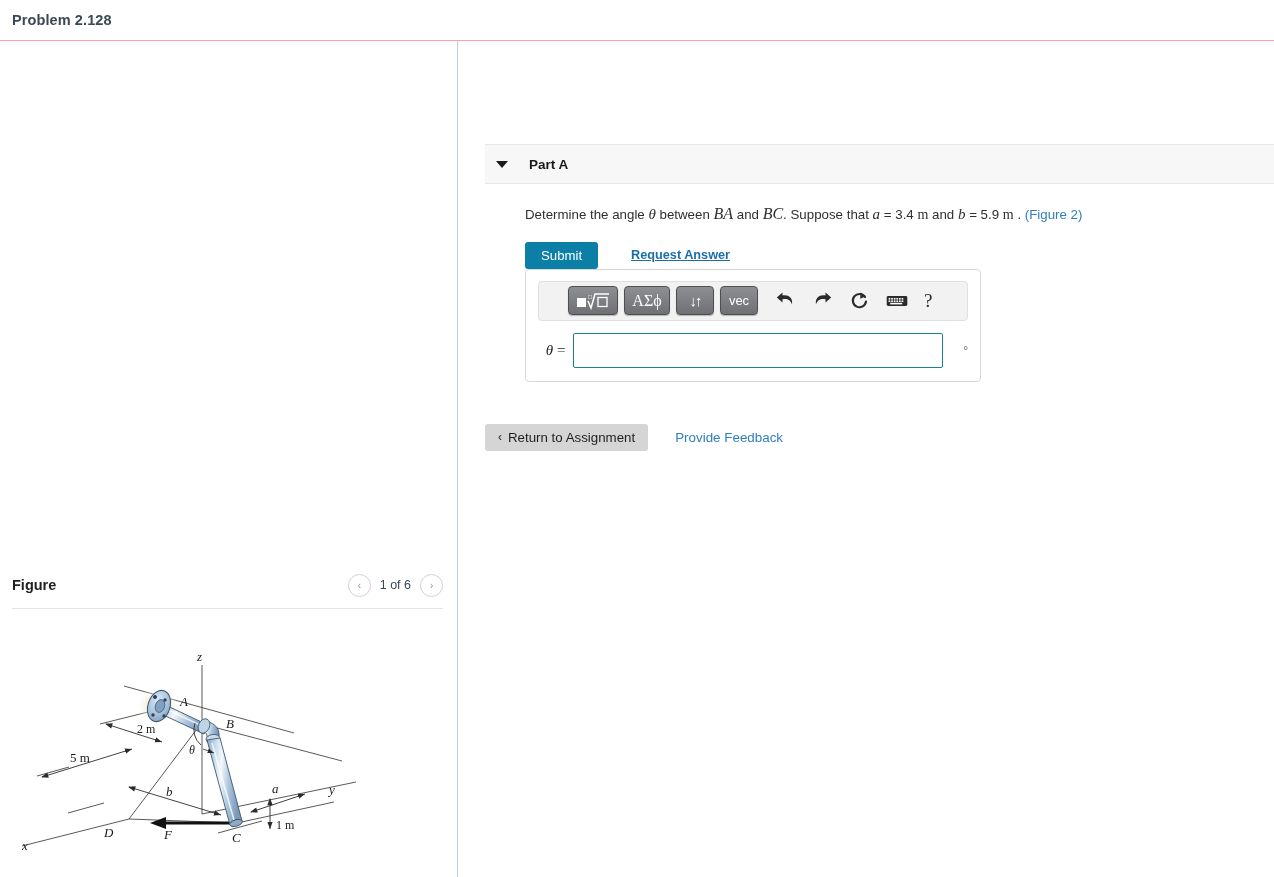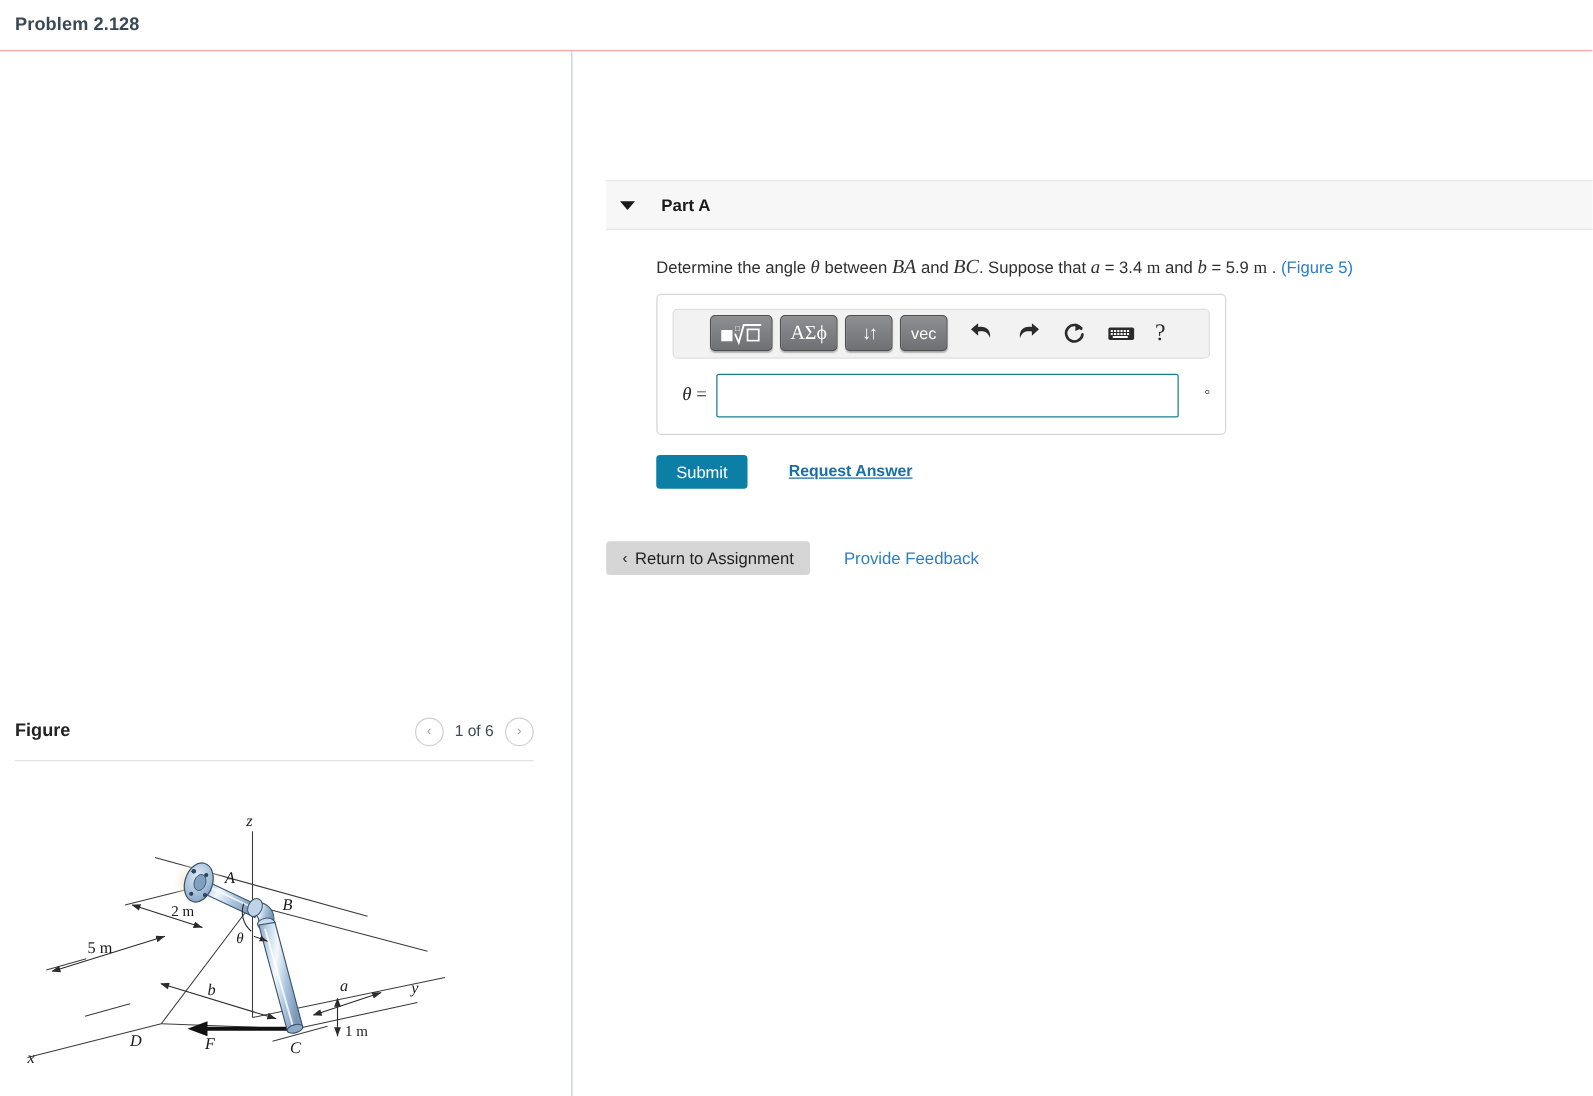--- a/index.html
+++ b/index.html
@@ -35,21 +35,21 @@
     width: 458px;
     position: relative;
     border-right: 1px solid #bdcedd;
     flex: 0 0 458px;
   }
   #right-pane { flex: 1 1 auto; position: relative; }
 
   
   #figure-panel {
     position: absolute;
-    left: 0; right: 16px;
+    left: 0; right: 0;
     top: 525px;
   }
   #figure-head {
     display: flex;
     align-items: center;
     padding: 0 14px 0 12px;
     height: 38px;
   }
   #figure-label {
     font-size: 14.5px;
@@ -463,23 +463,28 @@
           <span class="mathvar">a</span>
           <span>=</span>
           <span>3.4</span>
           <span class="mathvar-up">m</span>
           <span>and</span>
           <span class="mathvar">b</span>
           <span>=</span>
           <span>5.9</span>
           <span class="mathvar-up">m</span>
           <span>.</span>
-          <span class="link-figure">(Figure 5)</span>
+          <span class="link-figure">(Figure 2)</span>
         </div>
 
+
+        <div id="submit-row">
+          <button id="submit-btn">Submit</button>
+          <span id="request-answer">Request Answer</span>
+        </div>
 
         <div id="answer-box">
 
           <div id="math-toolbar">
 
             <div class="tb-btn wide">
               <svg width="34" height="19" viewBox="0 0 34 19">
                 <rect x="1" y="7" width="9" height="9" fill="#ffffff"></rect>
                 <text x="12" y="7.5" font-size="6.5" fill="#ffffff" font-family="Liberation Serif, serif">□</text>
                 <path d="M12,10 L15,17 L19,3 L33,3" stroke="#ffffff" stroke-width="1.5" fill="none"></path>
@@ -542,25 +547,20 @@
             <span id="tb-help">?</span>
           </div>
 
           <div id="answer-row">
             <span id="theta-label"><i>θ</i>&nbsp;<span>=</span></span>
             <input id="answer-input" type="text" value="" placeholder="" style="">
             <span id="degree-mark">°</span>
           </div>
         </div>
 
-        <div id="submit-row">
-          <button id="submit-btn">Submit</button>
-          <span id="request-answer">Request Answer</span>
-        </div>
-
         <div id="footer-row">
           <button id="return-btn">
             <span id="return-chevron">‹</span>
             <span>Return to Assignment</span>
           </button>
           <span id="provide-feedback">Provide Feedback</span>
         </div>
 
       </div>
     </div>

